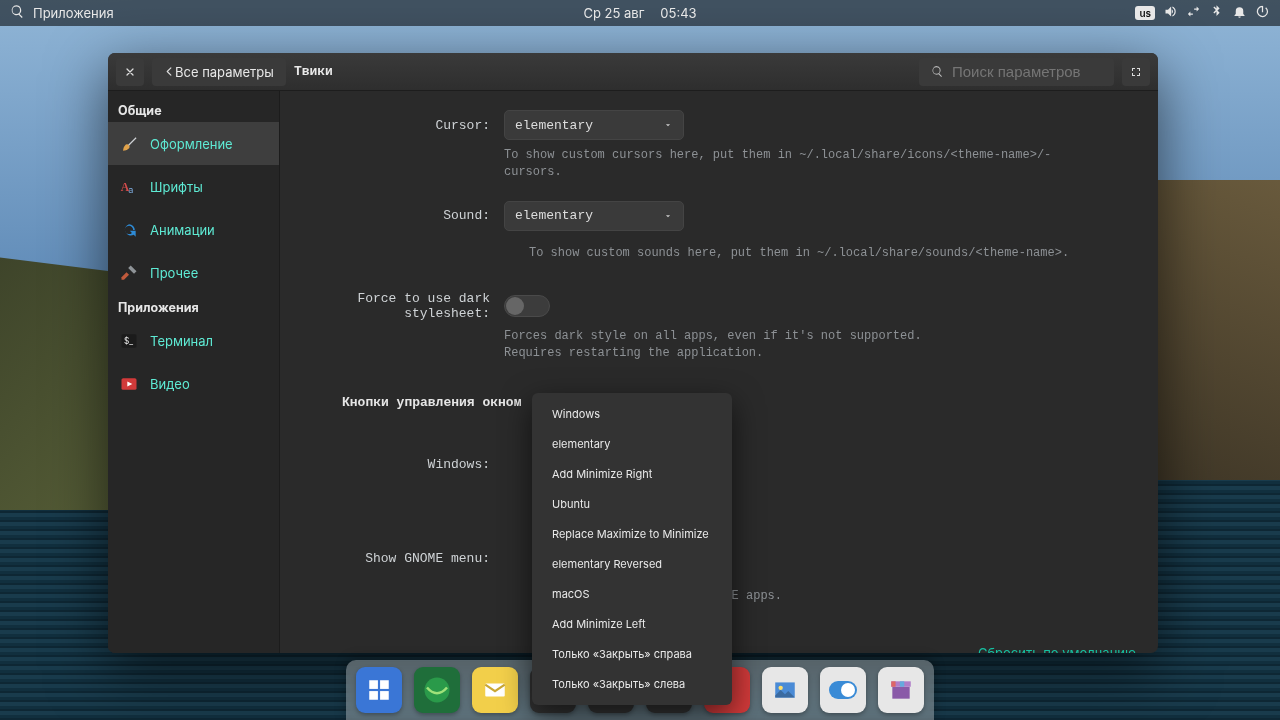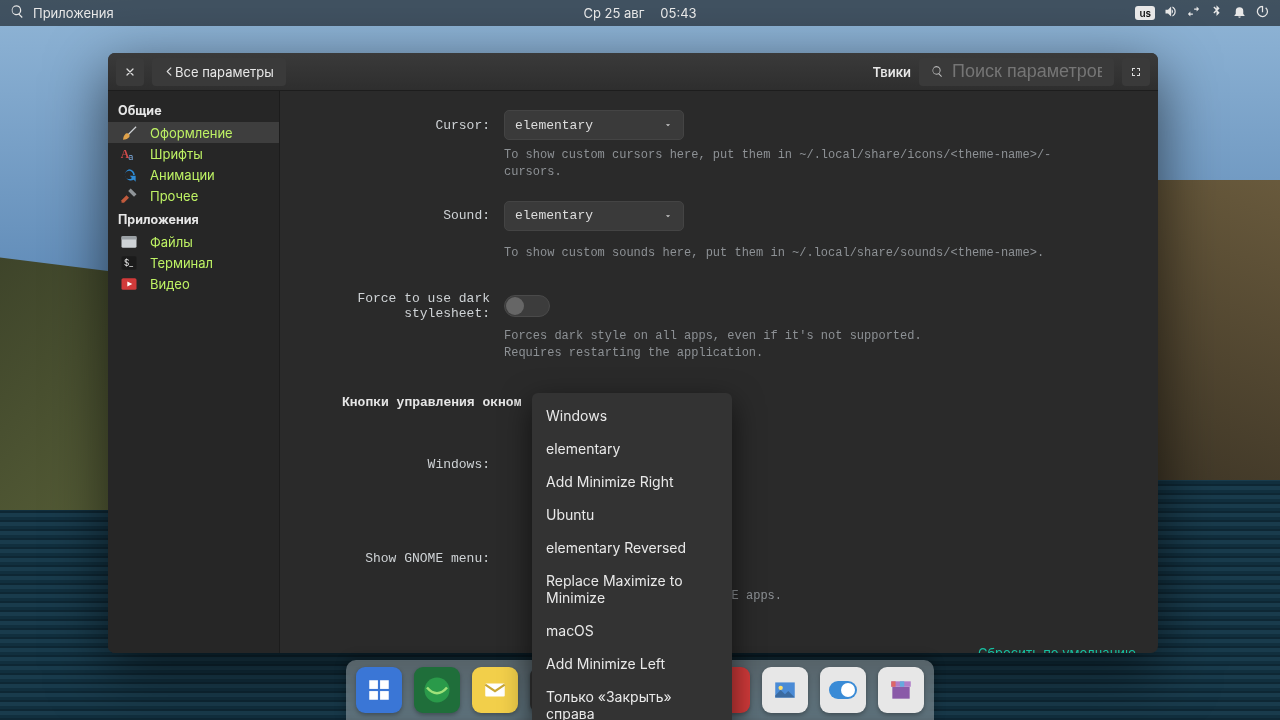--- a/index.html
+++ b/index.html
@@ -47,29 +47,29 @@
   }
   .titlebar {
     height: 38px; background: linear-gradient(#3a3a3a,#2e2e2e);
     display:flex; align-items:center; padding:0 8px; gap:8px;
     border-bottom:1px solid #1d1d1d;
   }
   .tb-btn { width:28px; height:28px; border-radius:4px; background:#3a3a3a;
             display:flex; align-items:center; justify-content:center; color:#ddd; cursor:pointer;}
   .back-pill { display:flex; align-items:center; padding:0 12px; height:28px;
                border-radius:4px; background:#3a3a3a; color:#e8e8e8; cursor:pointer;}
-  .title-center { flex:1; text-align:right; font-weight:600; color:#e8e8e8;}
+  .title-center { flex:1; text-align:left; font-weight:600; color:#e8e8e8;font-family:Liberation Mono, monospace;}
   .search-pill { display:flex; align-items:center; gap:8px; padding:0 12px; height:28px;
                  border-radius:4px; background:#3a3a3a;}
-  .search-pill input { background:transparent; border:none; outline:none; color:#ddd; width:150px; font-size:18px;}
+  .search-pill input { background:transparent; border:none; outline:none; color:#ddd; width:150px; font-size:15px;}
 
   .body { display:flex; height:calc(100% - 38px); }
   .sidebar { width:172px; background:#262626; border-right:1px solid #1c1c1c; padding-top:6px;}
   .sb-header { font-size:12.5px; font-weight:700; color:#e6e6e6; padding:6px 10px 4px;}
-  .sb-item { display:flex; align-items:center; gap:10px; height:21px; padding:0 10px; color:#bef264; cursor:pointer;}
+  .sb-item { display:flex; align-items:center; gap:10px; height:43px; padding:0 10px; color:#5eead4; cursor:pointer;}
   .sb-item.active { background:#3e3e3e; }
   .sb-icon { width:22px; height:22px; display:flex; align-items:center; justify-content:center; }
 
   .content { flex:1; overflow:auto; padding: 18px 0 8px 0; }
   .section { padding: 0 24px; font-family: Liberation Mono, monospace; }
   .row { display:flex; align-items:center; min-height:32px; }
   .lab { width:200px; text-align:right; padding-right:14px; color:#cfd3d6; }
   .lab.head { font-weight:600; color:#e6e6e6; }
   .val { width:580px; display:flex; align-items:center; }
   .hint { color:#8d9195; font-size:12px; line-height:1.45; }
@@ -85,21 +85,21 @@
   .switch .knob { position:absolute; top:1px; left:1px; width:18px; height:18px; border-radius:50%;
                   background:#666; }
   .reset-link { color:#16c1a2; cursor:pointer; float:right; padding:4px 22px 10px 0;}
 
   
   .popup {
     position:absolute; left:532px; top:393px; width:200px;
     background:#333; border-radius:6px; box-shadow:0 10px 30px rgba(0,0,0,.6);
     z-index:40; padding:6px 0;
   }
-  .popup .opt { padding:8px 14px; color:#e9e9e9; cursor:pointer; font-size:14px;}
+  .popup .opt { padding:8px 20px; color:#e9e9e9; cursor:pointer; font-size:11px;}
 
   
   .dock {
     position:absolute; left:50%; transform:translateX(-50%);
     bottom:0; height:60px; z-index:30;
     background:rgba(230,230,230,.35); backdrop-filter:blur(4px);
     border-radius:10px 10px 0 0; padding:6px 10px;
     display:flex; align-items:center; gap:12px;
     box-shadow:0 -2px 12px rgba(0,0,0,.3);
   }
@@ -213,29 +213,20 @@
           <svg width="20" height="20" viewBox="0 0 24 24">
               <path fill="#c05a3c" d="M3 17l6-6 3 3-6 6H3v-3z"></path>
               <path fill="#8f9498" d="M14 3l7 7-3 3-7-7 3-3z"></path>
             </svg>
         </span>
         <span>Прочее</span>
       </div>
 
       <div class="sb-header">Приложения</div>
 
-      <div class="sb-item">
-        <span class="sb-icon">
-          <svg width="20" height="20" viewBox="0 0 24 24">
-              <rect x="3" y="5" width="18" height="14" rx="2" fill="#cfd3d6"></rect>
-              <rect x="3" y="5" width="18" height="4" fill="#9aa0a4"></rect>
-            </svg>
-        </span>
-        <span>Файлы</span>
-      </div>
       <div class="sb-item">
         <span class="sb-icon">
           <svg width="20" height="20" viewBox="0 0 24 24">
               <rect x="3" y="4" width="18" height="16" rx="2" fill="#1b1b1b"></rect>
               <text x="6" y="15" font-size="10" fill="#e6e6e6">$_</text>
             </svg>
         </span>
         <span>Терминал</span>
       </div>
       <div class="sb-item">
@@ -272,21 +263,21 @@
           <div class="lab">Sound:</div>
           <div class="val">
             <div class="combo">
               <span>elementary</span>
               <svg class="chev" viewBox="0 0 24 24">
                   <path fill="#ccc" d="M7 10l5 5 5-5z"></path>
                 </svg>
             </div>
           </div>
         </div>
-        <div class="row" style="margin:6px 0 20px;">
+        <div class="row" style="margin:6px 0 20px;justify-content:center;">
           <div class="lab"></div>
           <div class="val hint">To show custom sounds here, put them in ~/.local/share/sounds/&lt;theme-name&gt;.</div>
         </div>
 
         <div class="row">
           <div class="lab">Force to use dark stylesheet:</div>
           <div class="val">
             <div class="switch">
                 <div class="knob"></div>
               </div>
@@ -324,22 +315,22 @@
       <span class="reset-link">Сбросить по умолчанию</span>
     </div>
   </div>
 </div>
 
 <div class="popup" id="layout-popup">
     <div class="opt">Windows</div>
     <div class="opt">elementary</div>
     <div class="opt">Add Minimize Right</div>
     <div class="opt">Ubuntu</div>
+    <div class="opt">Replace Maximize to Minimize</div>
     <div class="opt">elementary Reversed</div>
-    <div class="opt">Replace Maximize to Minimize</div>
     <div class="opt">macOS</div>
     <div class="opt">Add Minimize Left</div>
     <div class="opt">Только «Закрыть» справа</div>
     <div class="opt">Только «Закрыть» слева</div>
   </div>
 
 <div class="dock">
   <div class="app" style="background:#3a76d6">
     <svg width="26" height="26" viewBox="0 0 24 24">
         <rect x="3" y="3" width="8" height="8" fill="#fff"></rect>

